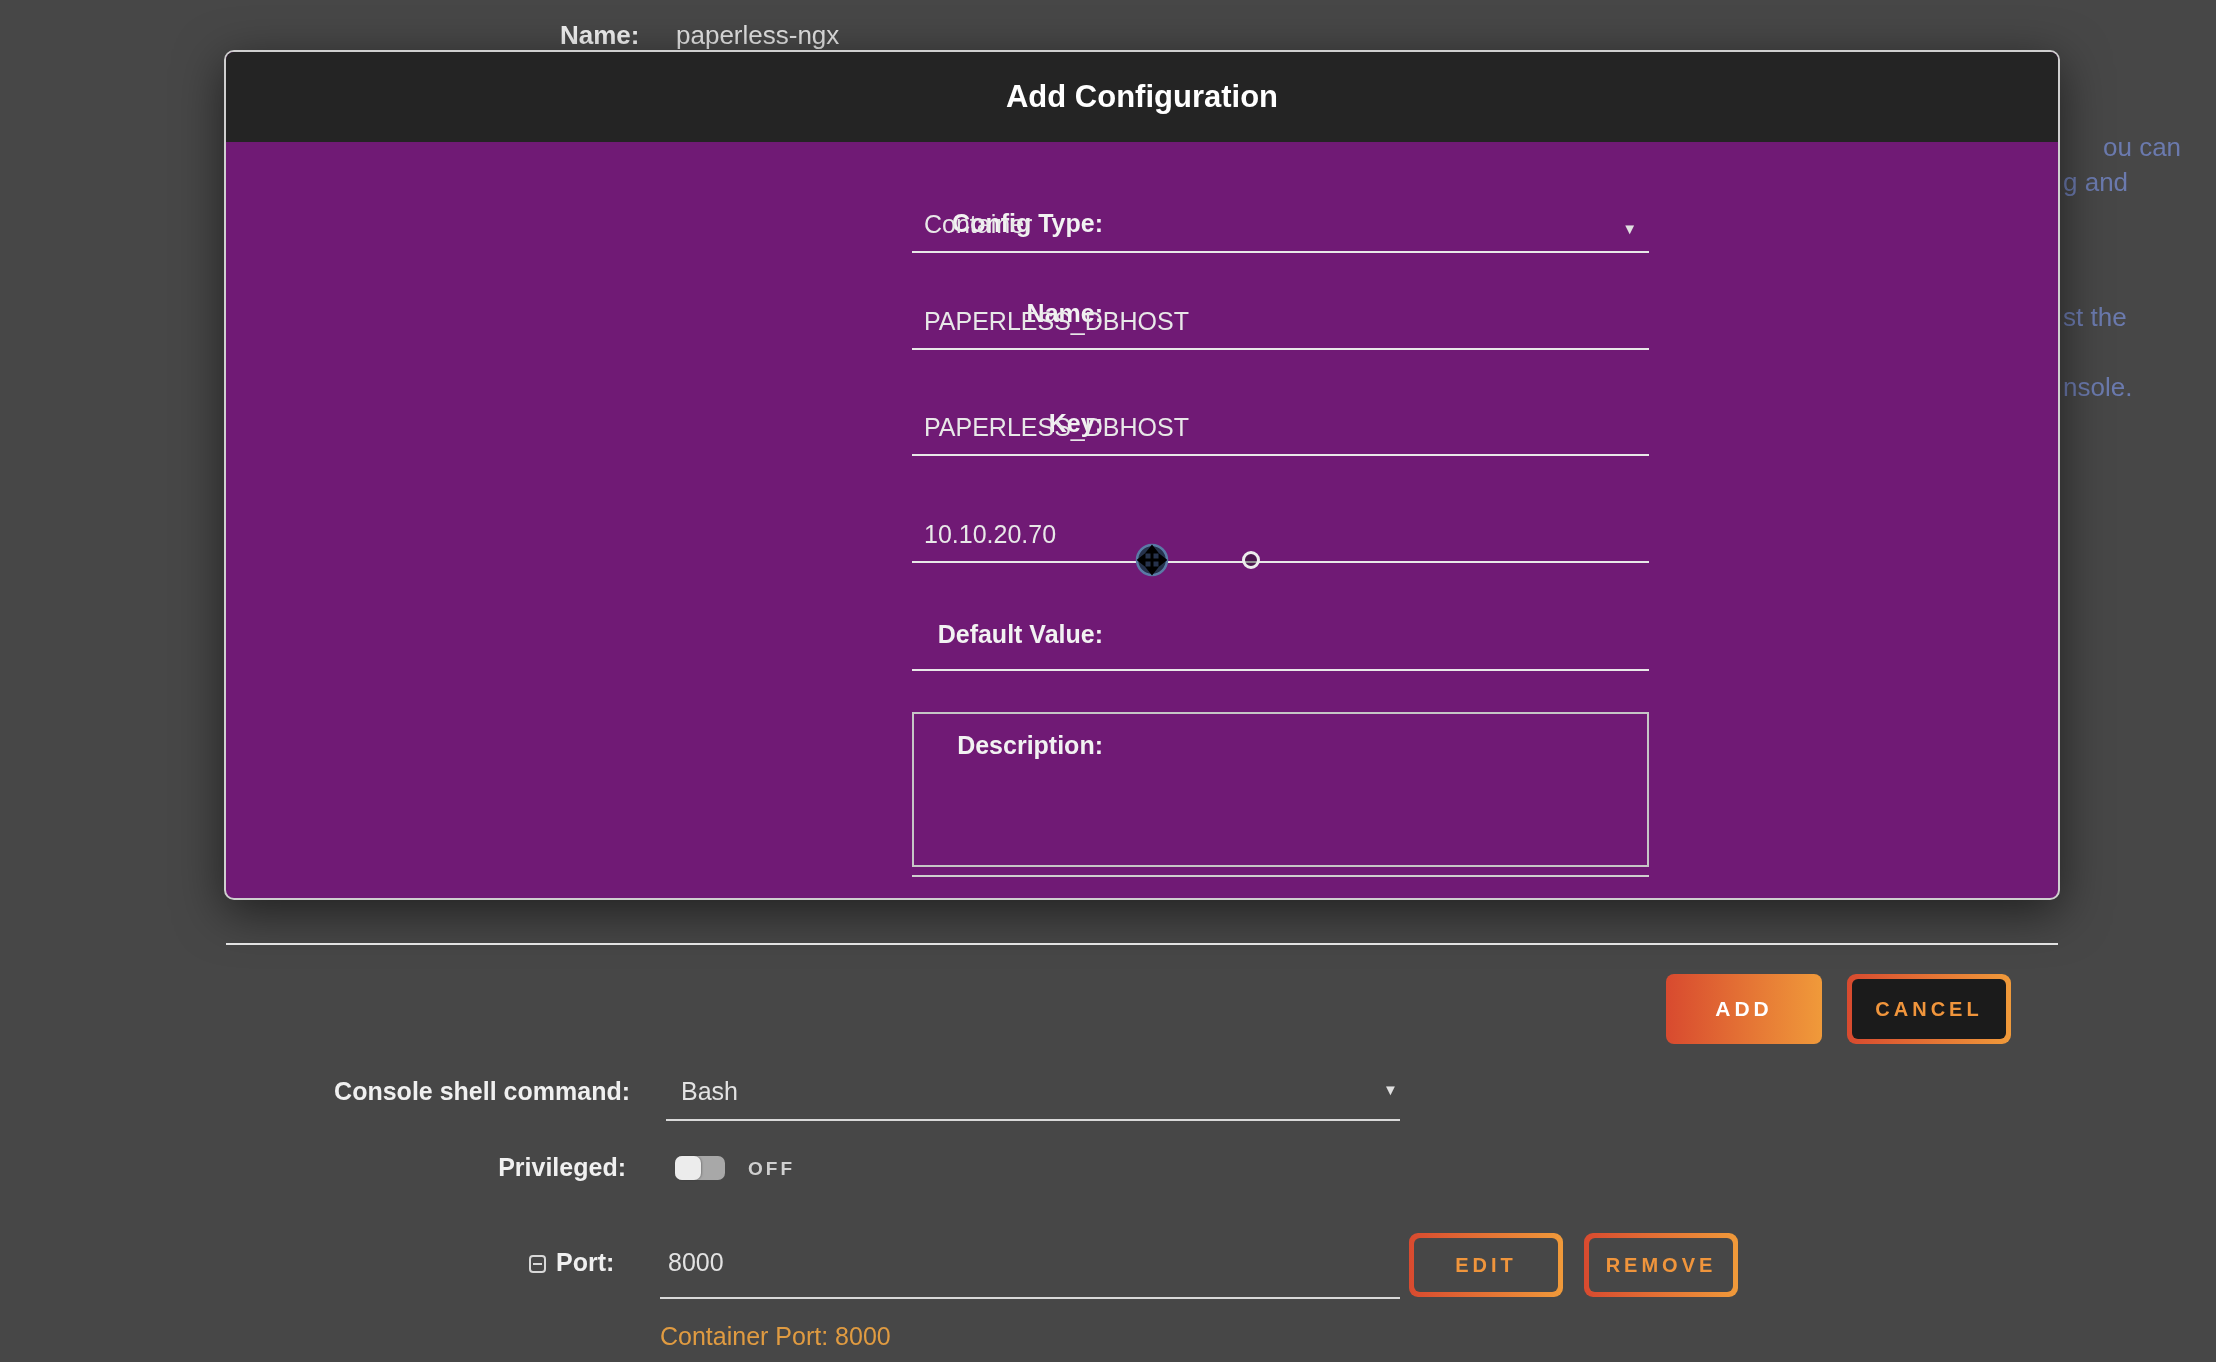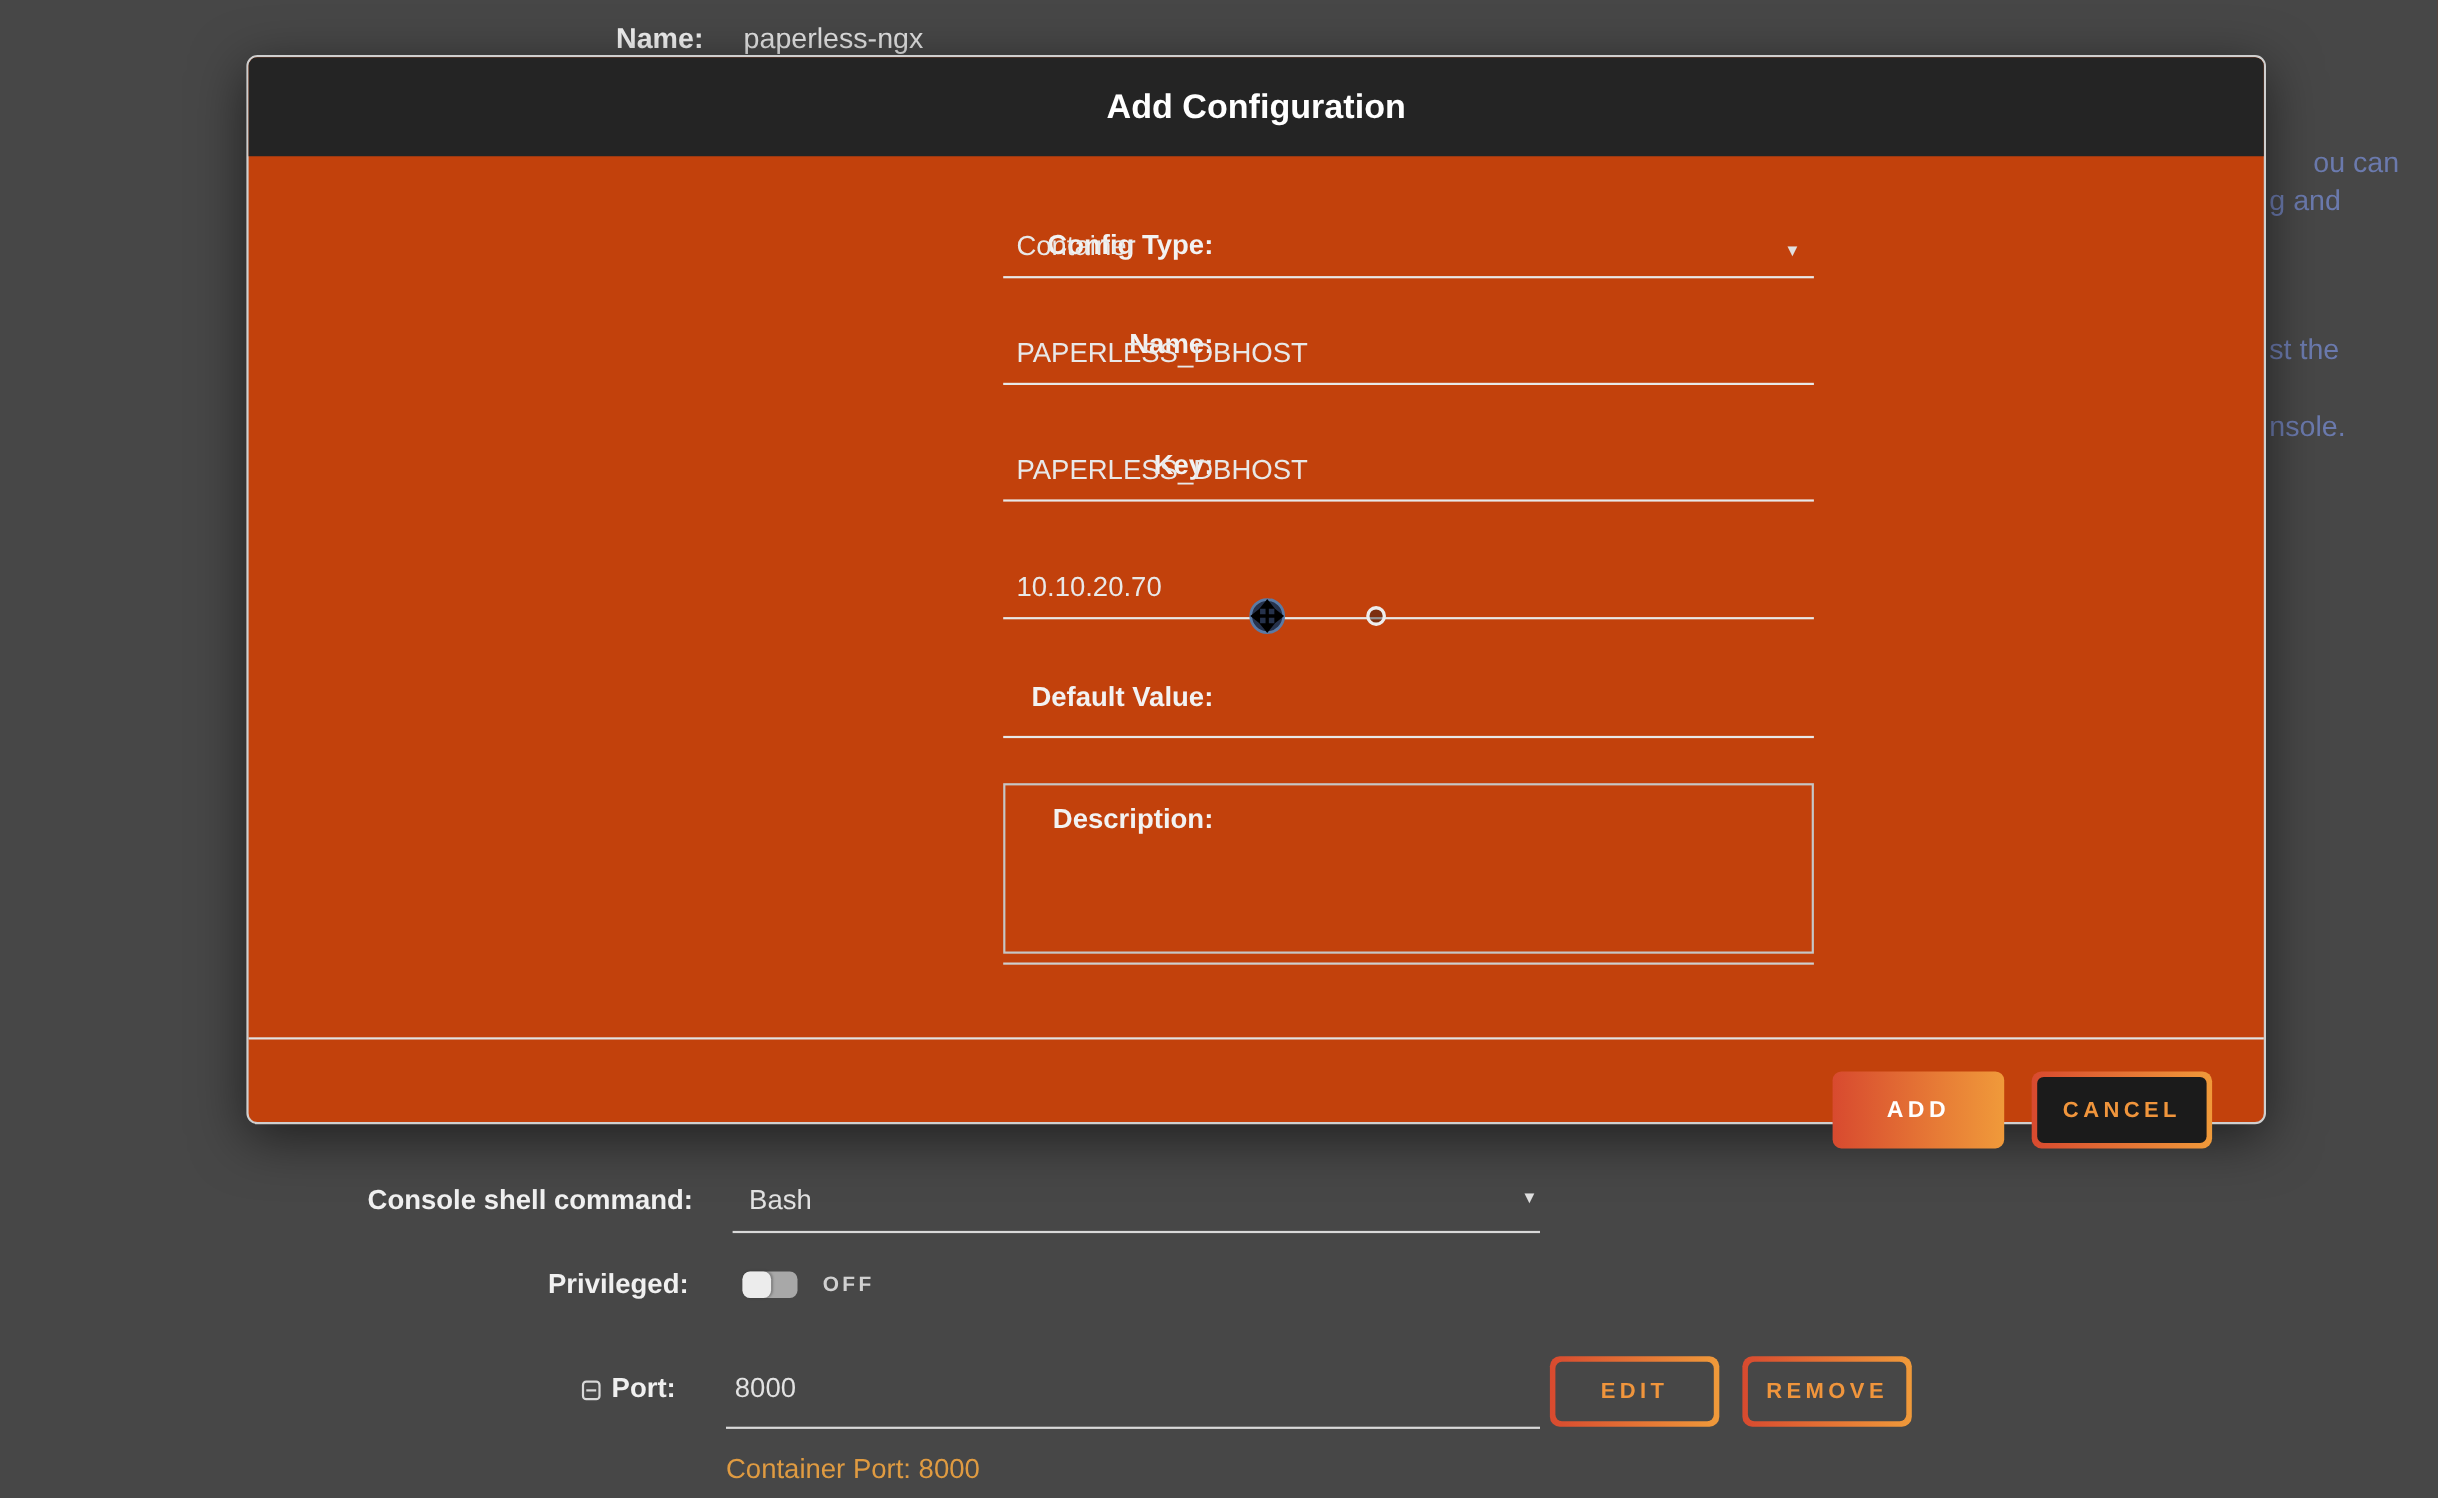--- a/index.html
+++ b/index.html
@@ -24,22 +24,22 @@
   .minus-sq::after{content:"";position:absolute;left:2px;top:6px;width:9px;height:2px;background:#d8d8d8;}
   
   .ghost-btn{position:absolute;border-radius:9px;padding:5px;background:linear-gradient(90deg,#d84a2f,#f09a3a);box-sizing:border-box;text-align:right;}
   .ghost-btn .inner{width:100%;height:100%;border-radius:6px;display:flex;align-items:center;justify-content:center;
     font-weight:bold;font-size:20px;letter-spacing:4px;color:#f0953c;box-sizing:border-box;}
   .ghost-btn.on-gray .inner{background:#474747;}
   .ghost-btn.on-dark .inner{background:#1b1b1b;}
   .note-orange{position:absolute;font-size:25px;color:#e09b41;white-space:nowrap;}
   
   #modal{
-    position:absolute;left:224px;top:50px;width:1836px;height:972px;
-    background:#c2410c;border:2px solid #cfcfcf;border-radius:10px;box-sizing:border-box;
+    position:absolute;left:224px;top:50px;width:1836px;height:850px;
+    background:#701a75;border:2px solid #cfcfcf;border-radius:10px;box-sizing:border-box;
     box-shadow:0 12px 48px rgba(0,0,0,.55);z-index:10;
   }
   #modal-header{position:absolute;left:0;top:0;width:100%;height:90px;background:#242424;border-radius:8px 8px 0 0;}
   #modal-title{width:100%;line-height:90px;text-align:center;font-size:31px;font-weight:bold;color:#ffffff;}
   .m-label{position:absolute;left:303px;width:574px;text-align:right;font-weight:bold;font-size:25px;color:#f2f2f2;white-space:nowrap;}
   .m-field{position:absolute;left:686px;width:737px;height:54px;border-bottom:2px solid #e8e8e8;box-sizing:content-box;}
   .m-field .val{position:absolute;left:12px;bottom:12px;font-size:25px;color:#e8e8e8;white-space:nowrap;}
   .m-field .chev{position:absolute;right:12px;bottom:14px;}
   .m-textarea{position:absolute;left:686px;top:660px;width:733px;height:151px;border:2px solid #c6c6c6;background:transparent;}
   .m-textarea-underline{position:absolute;left:686px;top:823px;width:737px;height:2px;background:#cfcfcf;}

